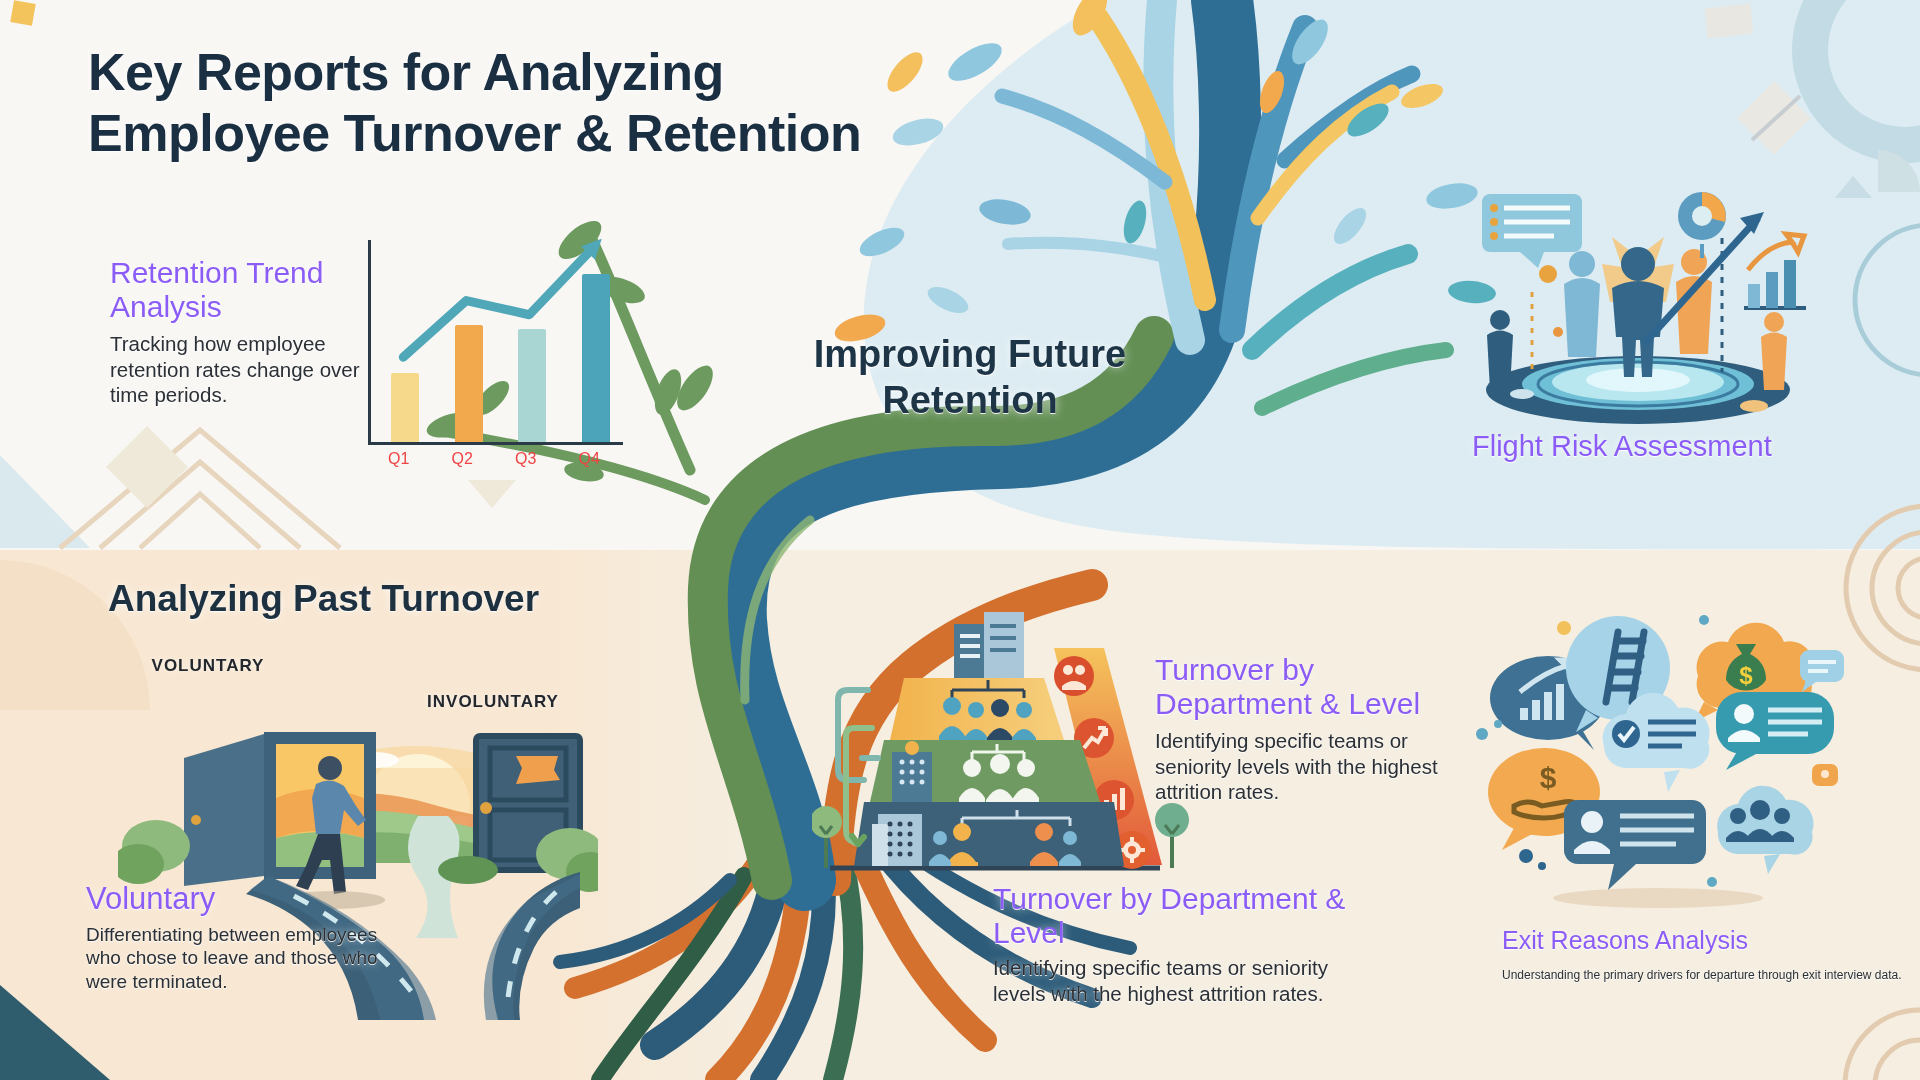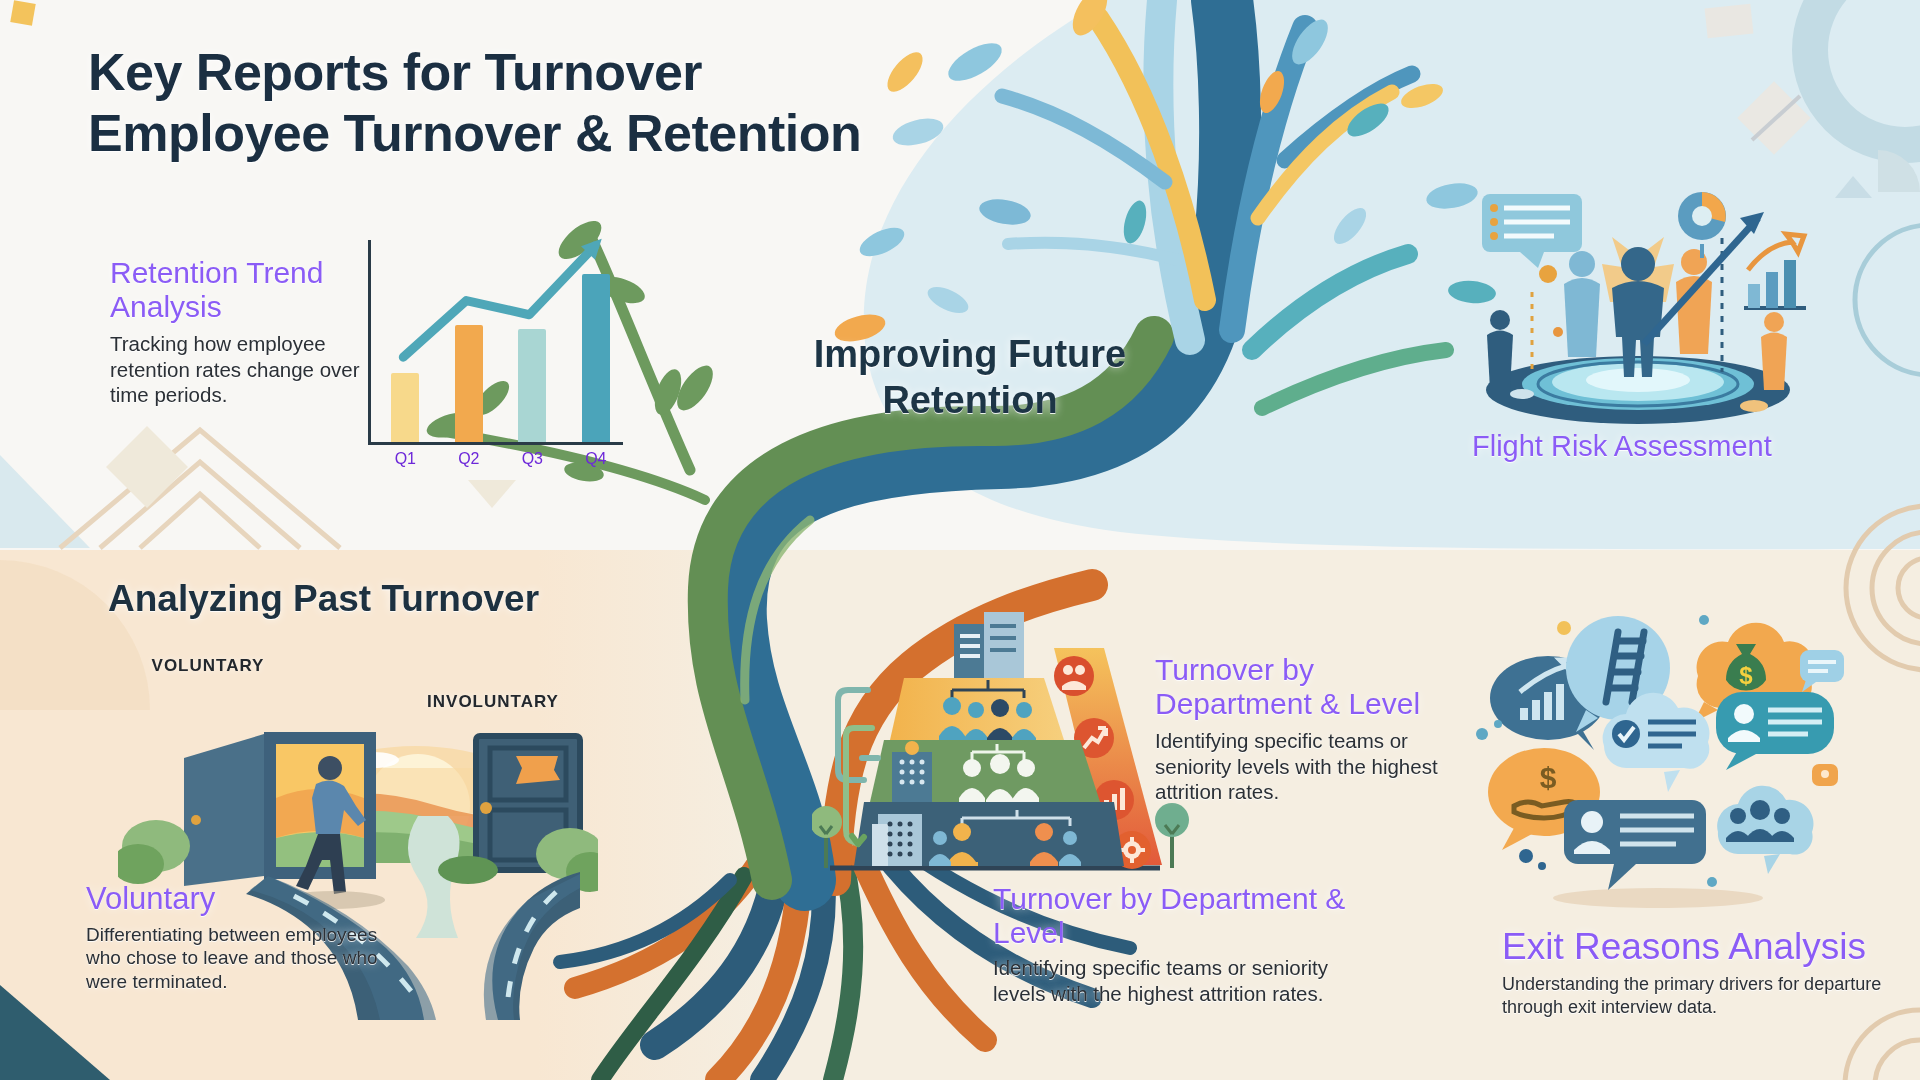--- a/index.html
+++ b/index.html
@@ -32,28 +32,28 @@
   .voluntary-text{left:86px;top:882px;width:330px;}
   .voluntary-text .h-sec{font-size:31px;margin-bottom:6px;}
   .voluntary-text .body{font-size:19px;}
   .turnover-right{left:1155px;top:653px;width:292px;}
   .turnover-right .h-sec{font-size:30px;margin-bottom:8px;}
   .turnover-right .body{font-size:20.5px;}
   .turnover-bottom{left:993px;top:882px;width:378px;}
   .turnover-bottom .h-sec{font-size:30px;margin-bottom:6px;}
   .turnover-bottom .body{font-size:20.5px;}
   .exit-text{left:1502px;top:926px;width:410px;}
-  .exit-text .h-sec{font-size:37px;margin-bottom:6px;}
-  .exit-text .body{font-size:18px;}
+  .exit-text .h-sec{font-size:25px;margin-bottom:14px;}
+  .exit-text .body{font-size:12px;}
   
   .chart{position:absolute;left:368px;top:240px;width:260px;height:238px;z-index:2;}
   .plot{position:absolute;left:0;top:0;width:252px;height:202px;
         border-left:3px solid #2a3b47;border-bottom:3px solid #2a3b47;}
   .bar{position:absolute;bottom:0;width:28px;border-radius:2px 2px 0 0;}
-  .xlabel{position:absolute;top:210px;width:28px;text-align:right;font-size:16px;color:#6d28d9;font-weight:400;}
+  .xlabel{position:absolute;top:210px;width:28px;text-align:left;font-size:16px;color:#ef4444;font-weight:400;}
   .trend-svg{position:absolute;left:0;top:-14px;width:260px;height:216px;overflow:visible;}
 </style>
 </head>
 <body>
 
 <div class="canvas">
 
   <div class="bg-bottom"></div>
 
   <svg class="scene" width="1920" height="1080" viewBox="0 0 1920 1080">
@@ -153,21 +153,21 @@
         <ellipse cx="1452" cy="196" rx="26" ry="12" fill="#8ec7de" transform="rotate(-10 1452 196)"></ellipse>
         <ellipse cx="1472" cy="292" rx="24" ry="11" fill="#57b0bd" transform="rotate(5 1472 292)"></ellipse>
         <ellipse cx="1350" cy="226" rx="22" ry="10" fill="#a9d4e6" transform="rotate(-50 1350 226)"></ellipse>
         <ellipse cx="1272" cy="92" rx="22" ry="10" fill="#f2a94e" transform="rotate(-70 1272 92)"></ellipse>
         <ellipse cx="695" cy="388" rx="26" ry="12" fill="#6d9a5e" transform="rotate(-55 695 388)"></ellipse>
       </g>
     </g>
   </svg>
 
   <div class="txt title">
-    <div>Key Reports for Turnover</div>
+    <div>Key Reports for Analyzing</div>
     <div>Employee Turnover &amp; Retention</div>
   </div>
 
   <div class="txt retention-text">
     <div class="h-sec">Retention Trend Analysis</div>
     <div class="body">Tracking how employee retention rates change over time periods.</div>
   </div>
 
   <div class="chart">
     <div class="plot" id="chart-plot">

